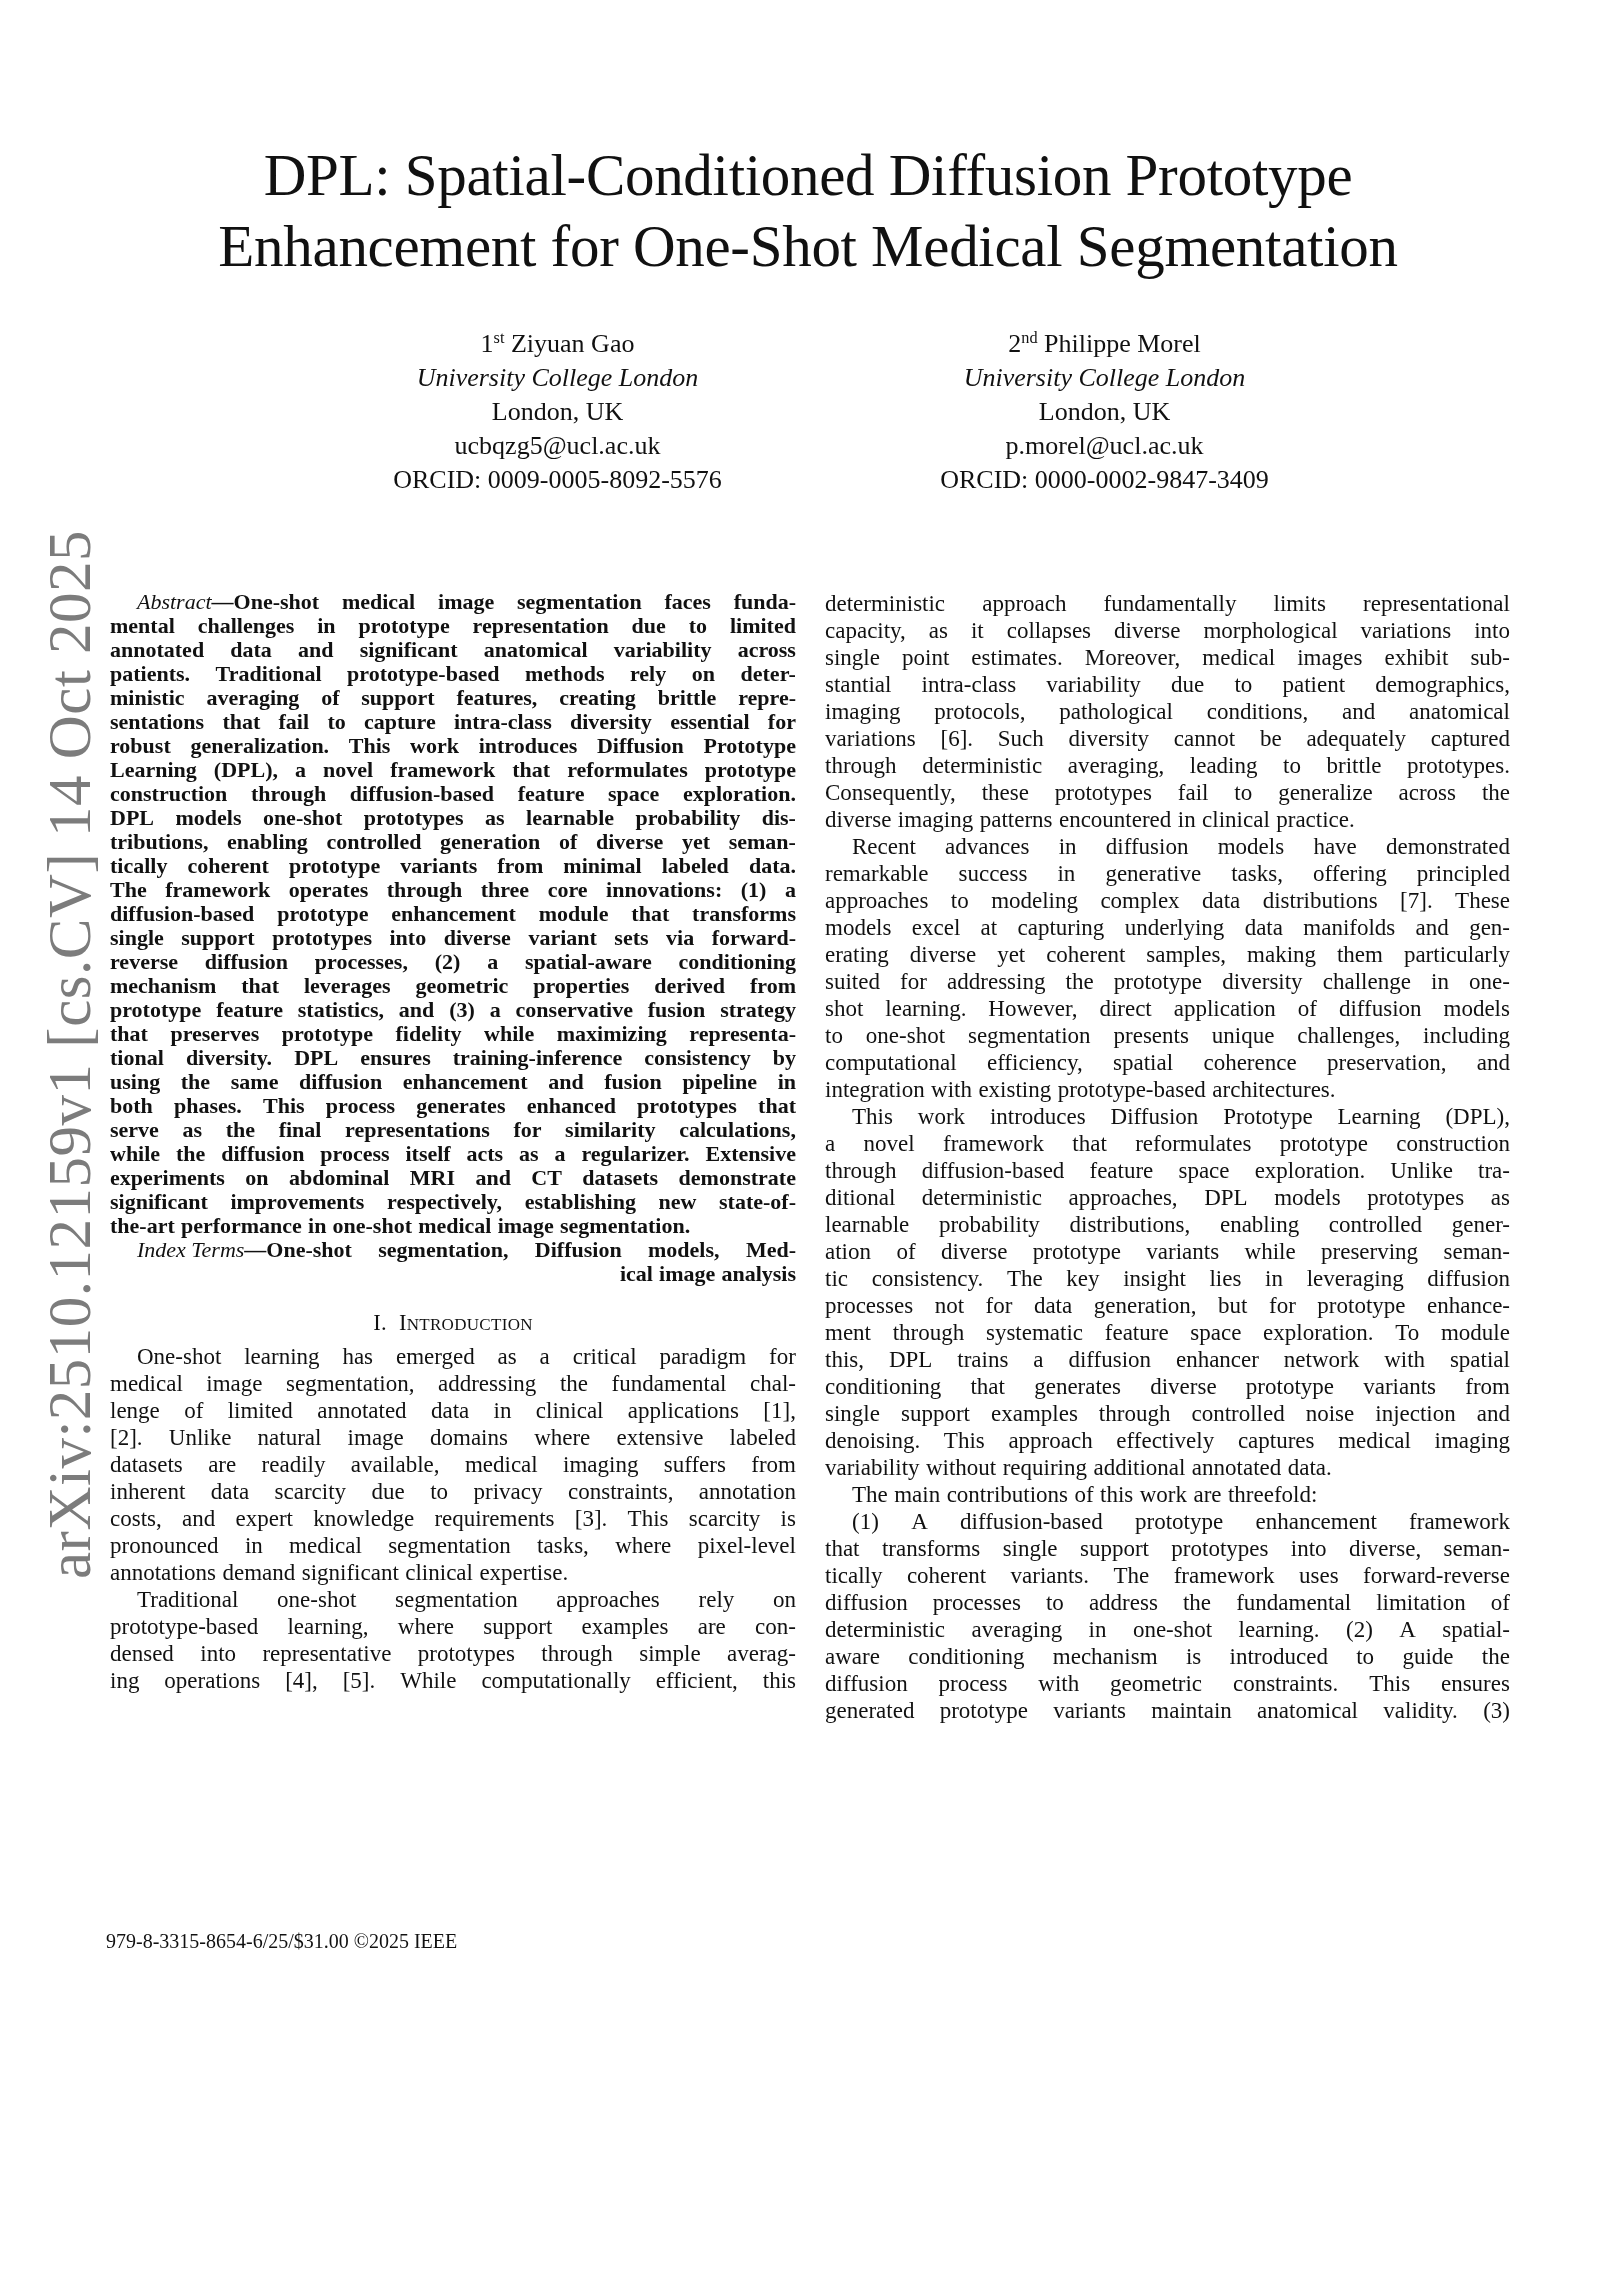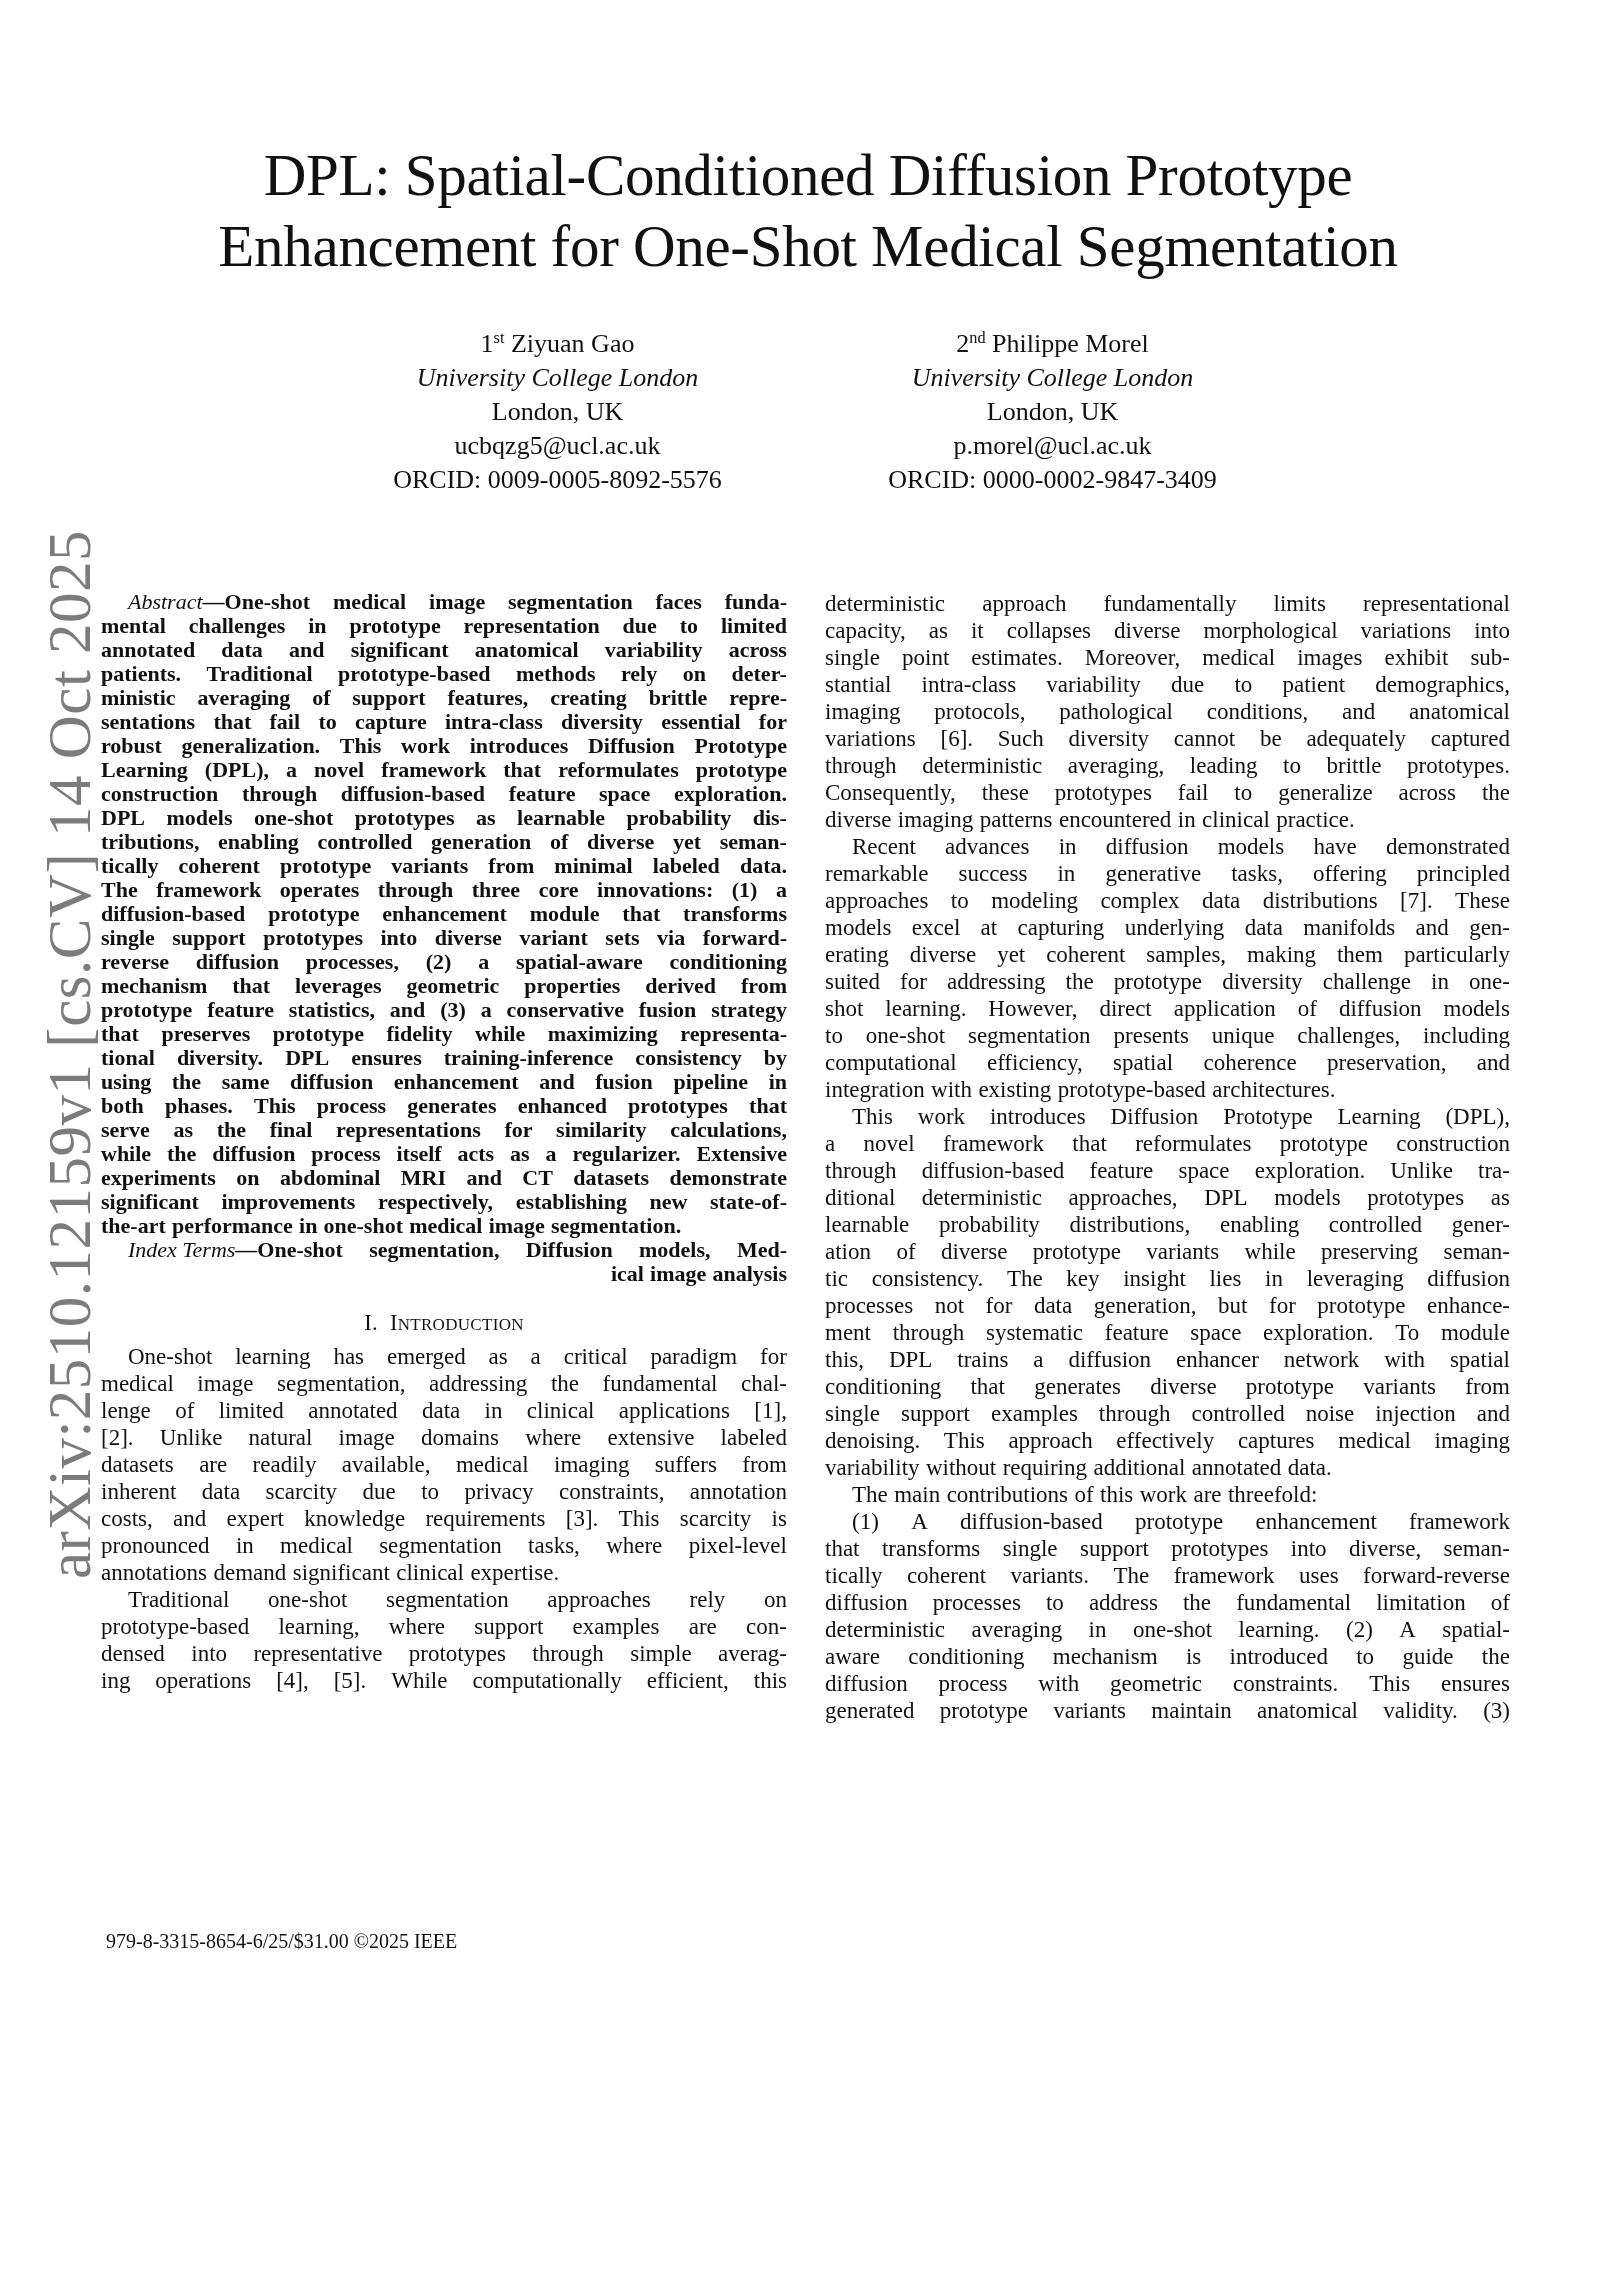--- a/index.html
+++ b/index.html
@@ -3,28 +3,28 @@
 <meta charset="utf-8">
 <style>
   html, body { margin: 0; padding: 0; background: #ffffff; }
   body { width: 1616px; height: 2285px; position: relative; overflow: hidden;
          font-family: "Liberation Serif", "DejaVu Serif", serif; color: #111; }
   .title { position: absolute; left: 0; width: 1616px; top: 140px; text-align: center;
            font-size: 59px; line-height: 71px; color: #111; letter-spacing: -0.3px; }
   .author { position: absolute; top: 327px; width: 507px; text-align: center;
             font-size: 26px; line-height: 34px; }
   .author.a1 { left: 304px; }
-  .author.a2 { left: 799px; }
+  .author.a2 { left: 851px; }
   .author .name sup { font-size: 16.3px; vertical-align: 9px; line-height: 0; }
   .author .aff { font-style: italic; }
   .arxiv { position: absolute; left: 38px; top: 1579px; transform-origin: 0 0;
            transform: rotate(-90deg); font-size: 61px; color: #7c7c7c; white-space: nowrap;
            letter-spacing: 0.5px; line-height: 63px; }
   .col { position: absolute; top: 590px; font-size: 22.6px; line-height: 27px; }
-  .col.left { left: 101px; width: 686px; }
+  .col.left { left: 110px; width: 686px; }
   .col.right { left: 825px; width: 685px; font-size: 23px; line-height: 27px; }
   .abstract { font-weight: bold; font-size: 22px; line-height: 24px; }
   .abstract .lbl { font-style: italic; font-weight: normal; }
   .sechead { text-align: center; font-size: 22.6px; margin: 22.6px 0 5.4px 0; letter-spacing: 0.3px; }
   .sechead .sc { font-size: 17px; }
   .body-text { font-size: 23px; line-height: 27px; }
   .footer { position: absolute; left: 106px; top: 1930px; font-size: 20px; }
   .jl { display: flex; justify-content: space-between; white-space: nowrap; }
 </style>
 </head>

